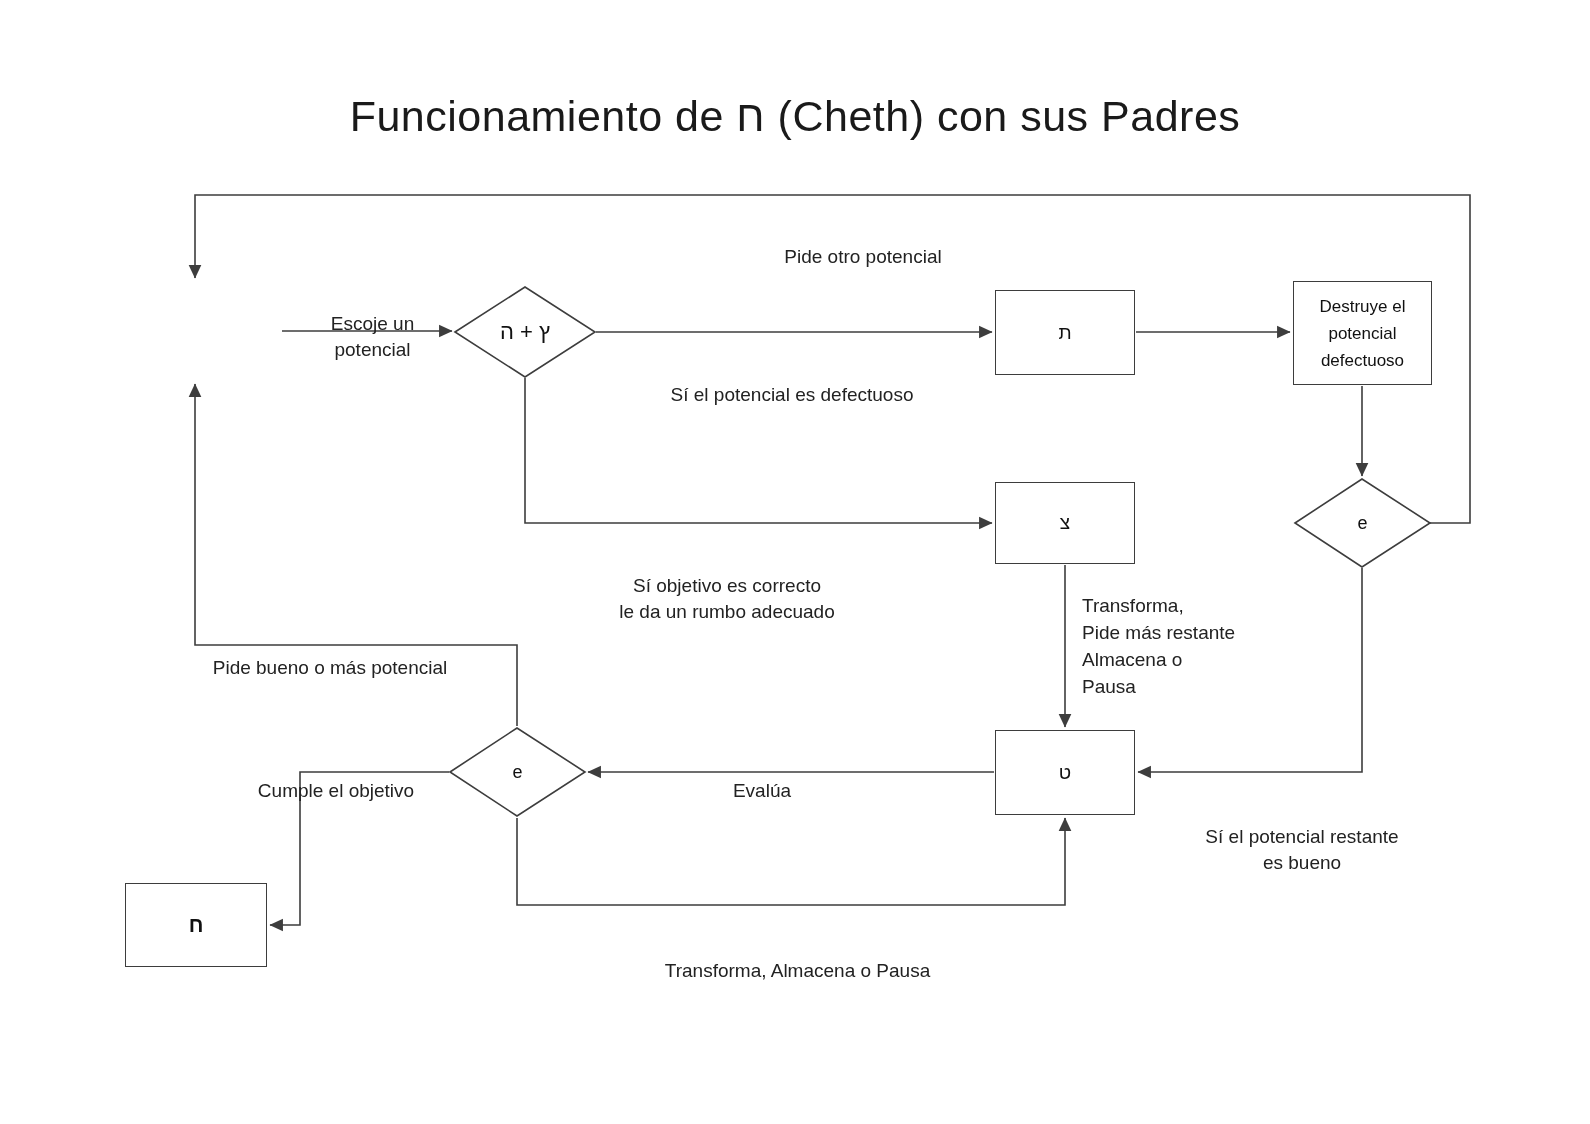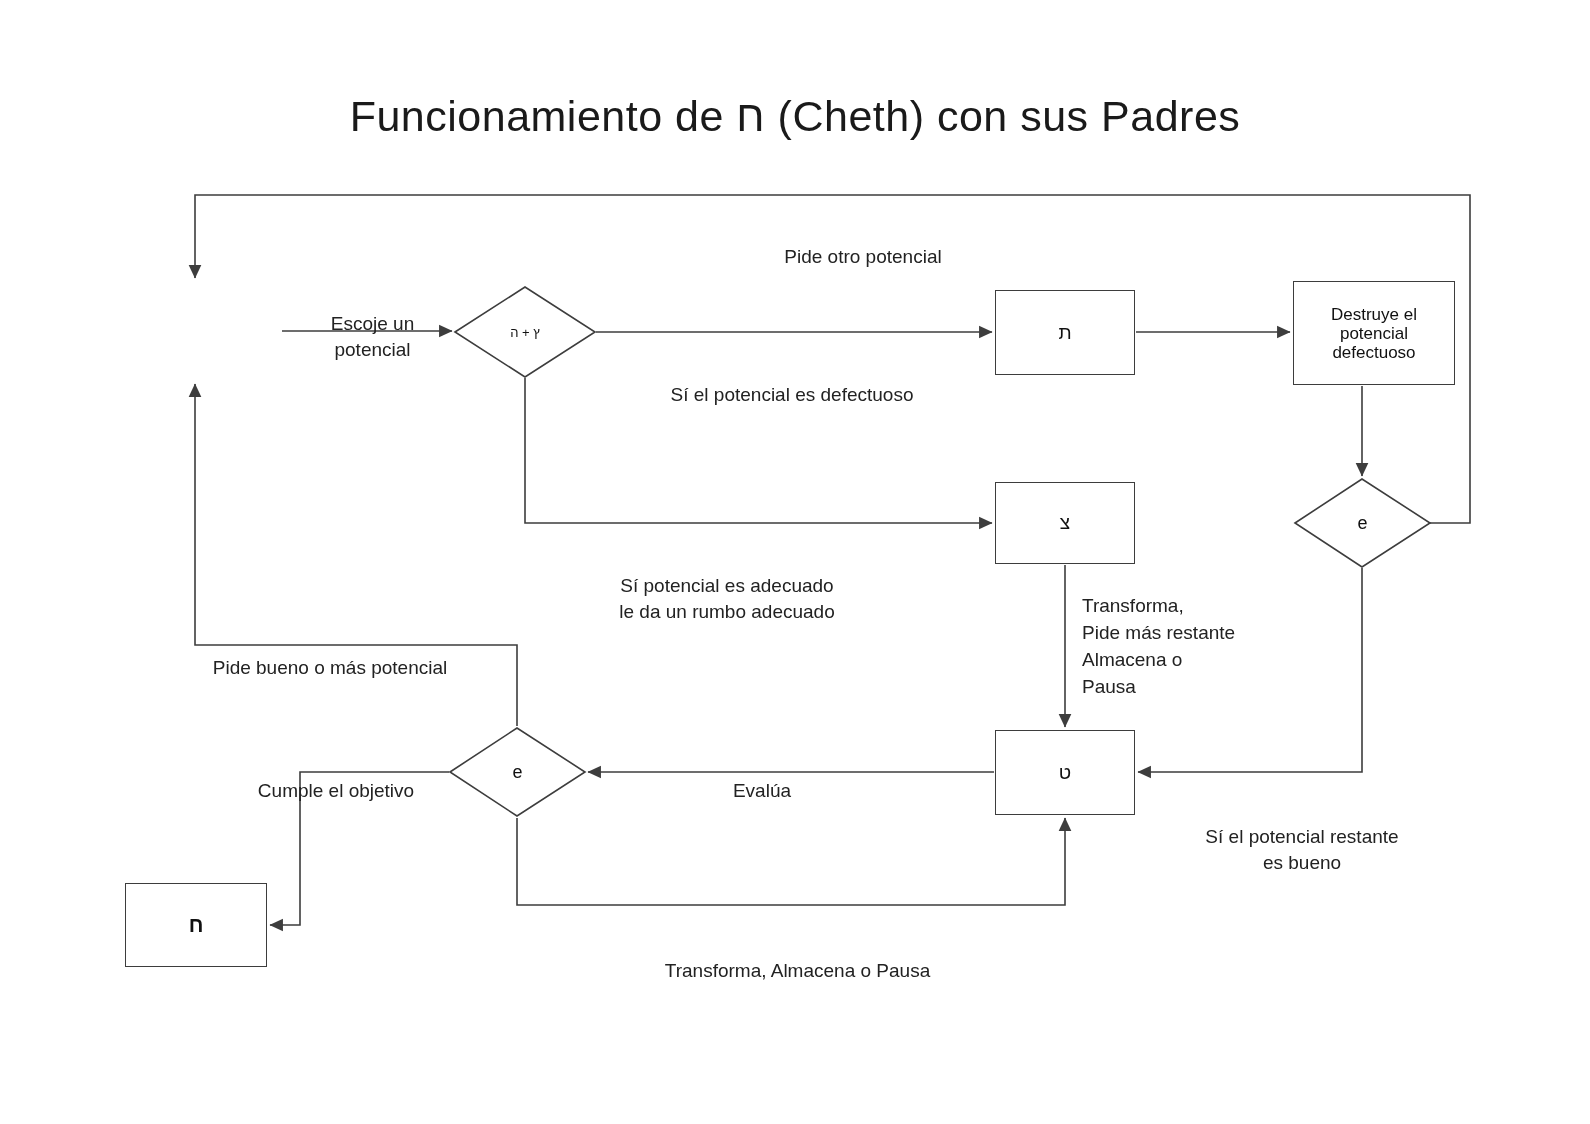--- a/index.html
+++ b/index.html
@@ -91,56 +91,56 @@
     <polygon points="455,332 525,287 595,332 525,377" fill="#ffffff" stroke="#3d3d3d" stroke-width="1.6"></polygon>
     <polygon points="1295,523 1362,479 1430,523 1362,567" fill="#ffffff" stroke="#3d3d3d" stroke-width="1.6"></polygon>
     <polygon points="450,772 517,728 585,772 517,816" fill="#ffffff" stroke="#3d3d3d" stroke-width="1.6"></polygon>
   </svg>
 
 
   <div class="node" style="left:995px; top:290px; width:140px; height:85px; font-size:19px;">
     <span>ת</span>
   </div>
 
-  <div class="node pre" style="left:1293px; top:281px; width:162px; height:104px; font-size:17px; line-height:19px;">
+  <div class="node pre" style="left:1293px; top:281px; width:139px; height:104px; font-size:17px; line-height:27px;">
     <span>Destruye el
 potencial
 defectuoso</span>
   </div>
 
   <div class="node" style="left:995px; top:482px; width:140px; height:82px; font-size:19px;">
     <span>צ</span>
   </div>
 
   <div class="node" style="left:995px; top:730px; width:140px; height:85px; font-size:19px;">
     <span>ט</span>
   </div>
 
   <div class="node bold" style="left:125px; top:883px; width:142px; height:84px; font-size:21px;">
     <span>ח</span>
   </div>
 
-  <div class="diamond-label" style="left:455px; top:287px; width:140px; height:90px; font-size:13px;">
+  <div class="diamond-label" style="left:455px; top:287px; width:140px; height:90px; font-size:22px;">
     <span class="hebrew-ltr">ה + ץ</span>
   </div>
   <div class="diamond-label" style="left:1295px; top:479px; width:135px; height:88px;">
     <span>e</span>
   </div>
   <div class="diamond-label" style="left:450px; top:728px; width:135px; height:88px;">
     <span>e</span>
   </div>
 
   <div class="edge-label center" style="left:763px; top:204px; width:200px;">Pide otro potencial</div>
 
   <div class="edge-label center" style="left:310px; top:271px; width:125px;">Escoje un
 potencial</div>
 
   <div class="edge-label center" style="left:640px; top:342px; width:304px;">Sí el potencial es defectuoso</div>
 
-  <div class="edge-label center" style="left:575px; top:533px; width:304px;">Sí potencial es adecuado
+  <div class="edge-label center" style="left:575px; top:533px; width:304px;">Sí objetivo es correcto
 le da un rumbo adecuado</div>
 
   <div class="edge-label" style="left:1082px; top:592px; line-height:27px;">Transforma,
 Pide más restante
 Almacena o
 Pausa</div>
 
   <div class="edge-label center" style="left:195px; top:615px; width:270px;">Pide bueno o más potencial</div>
 
   <div class="edge-label center" style="left:712px; top:738px; width:100px;">Evalúa</div>

